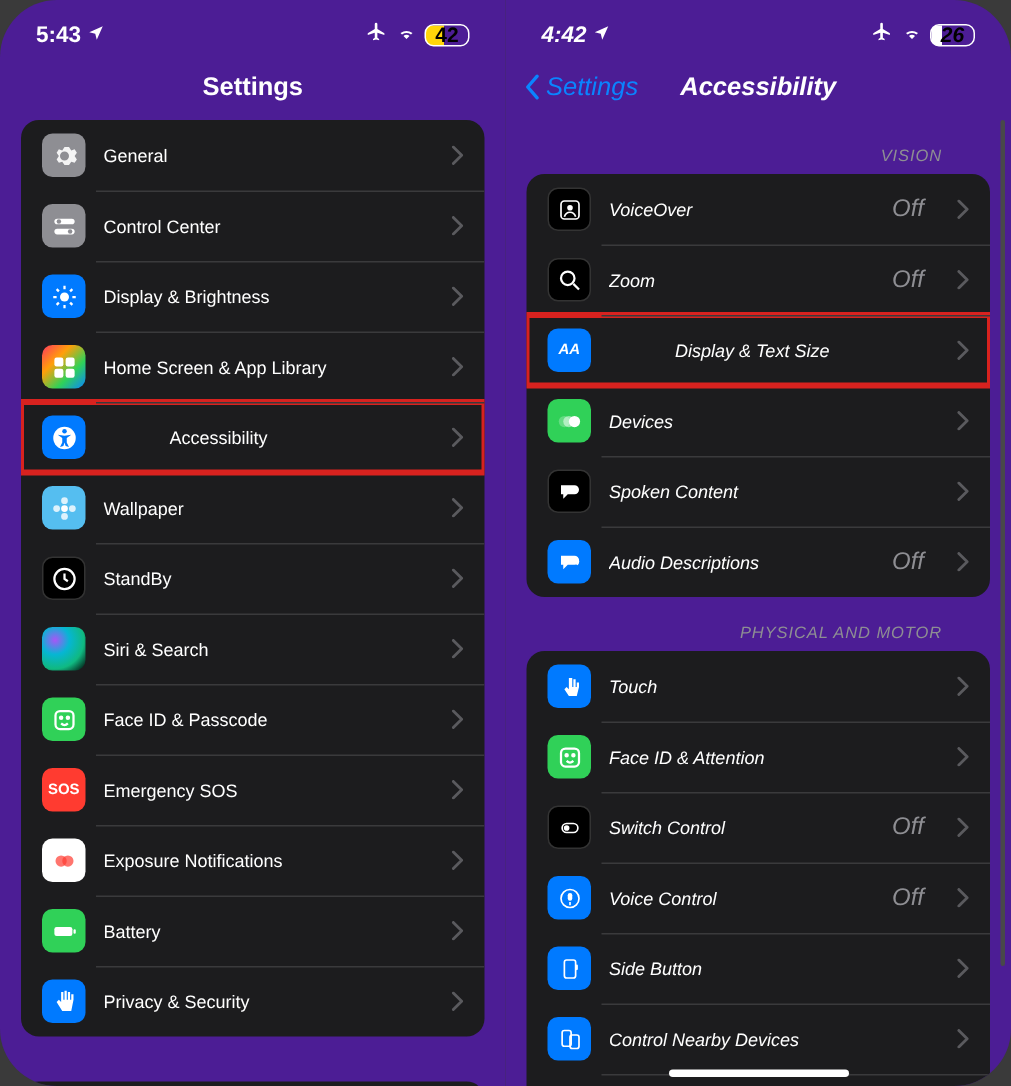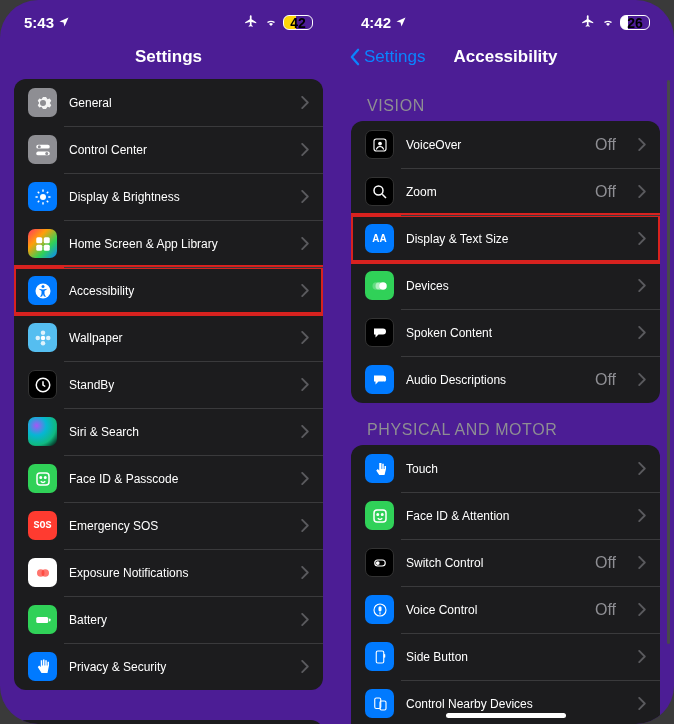--- a/index.html
+++ b/index.html
@@ -13,21 +13,21 @@
   }
   .phone {
     width: 337px;
     height: 724px;
     background: #4c1d95;
     position: relative;
     overflow: hidden;
     border-radius: 38px;
   }
   .phone-left { border-top-right-radius:0; border-bottom-right-radius:0; }
-  .phone-right { border-top-left-radius:0; border-bottom-left-radius:0; }
+  .phone-right { border-top-left-radius:0; border-bottom-left-radius:0;font-style:italic; }
   .status-bar {
     display: flex;
     justify-content: space-between;
     align-items: center;
     color: #fff;
     padding: 14px 24px 4px 24px;
     font-size: 15px;
     font-weight: 600;
   }
   .status-left { display:flex; align-items:center; gap:4px;}
@@ -46,23 +46,24 @@
     position:relative;
     color:#fff;
     font-weight:600;
     font-size:17px;
   }
   .nav-back {
     position:absolute; left:12px; display:flex; align-items:center; gap:4px;
     color:#0a84ff; font-weight:400; font-size:17px;
   }
   .section-header {
-    color:#8e8e93; font-size:16px; letter-spacing:0.6px;
-    padding: 18px 28px 6px 30px;
+    color:#8e8e93; font-size:11px; letter-spacing:0.6px;
+    padding: 18px 46px 6px 30px;
     text-transform: uppercase;
+    text-align: right;
   }
   .section {
     background:#1c1c1e;
     border-radius:12px;
     margin: 0 14px;
     overflow: visible;
   }
   .section + .section { margin-top: 30px; }
   .row {
     display:flex; align-items:center;
@@ -72,20 +73,21 @@
   }
   .row + .row::before{
     content:"";
     position:absolute; left:50px; right:0; top:0;
     height:1px; background:#3a3a3c;
   }
   .row.highlighted {
     outline: 4px solid #d8221f;
     outline-offset: -2px;
     z-index: 2;
+    gap: 44px;
   }
   .icon-box {
     width:29px; height:29px; border-radius:7px;
     display:flex; align-items:center; justify-content:center;
     flex-shrink:0;
     font-size:15px; color:#fff; font-weight:600;
   }
   .icon-box svg { width:18px; height:18px; }
   .row-label {
     color:#fff; font-size:12px; margin-left:12px; flex:1;
@@ -99,21 +101,21 @@
     width:120px; height:5px; background:#fff; border-radius:3px;
   }
   
   .bg-gray   { background:#8e8e93;}
   .bg-blue   { background:#007aff;}
   .bg-multi  { background:linear-gradient(135deg,#ff375f,#ff9f0a,#30d158,#0a84ff);}
   .bg-teal   { background:#55bef0;}
   .bg-black  { background:#000; border:1px solid #333;}
   .bg-siri   { background:radial-gradient(circle at 30% 30%,#a855f7,#06b6d4,#10b981,#000);}
   .bg-green  { background:#30d158;}
-  .bg-red    { background:#ff3b30;font-family:Liberation Mono, monospace;}
+  .bg-red    { background:#ff3b30;}
   .bg-white  { background:#fff; color:#ff3b30;}
   .list-clip { overflow:hidden; border-radius:12px; }
   .scroll { position:absolute; right:4px; top:80px; bottom:80px; width:3px; background:#48484a; border-radius:2px;}
 </style>
 </head>
 <body>
 
 <div class="phone phone-left">
   <div class="status-bar">
     <span class="status-left">

